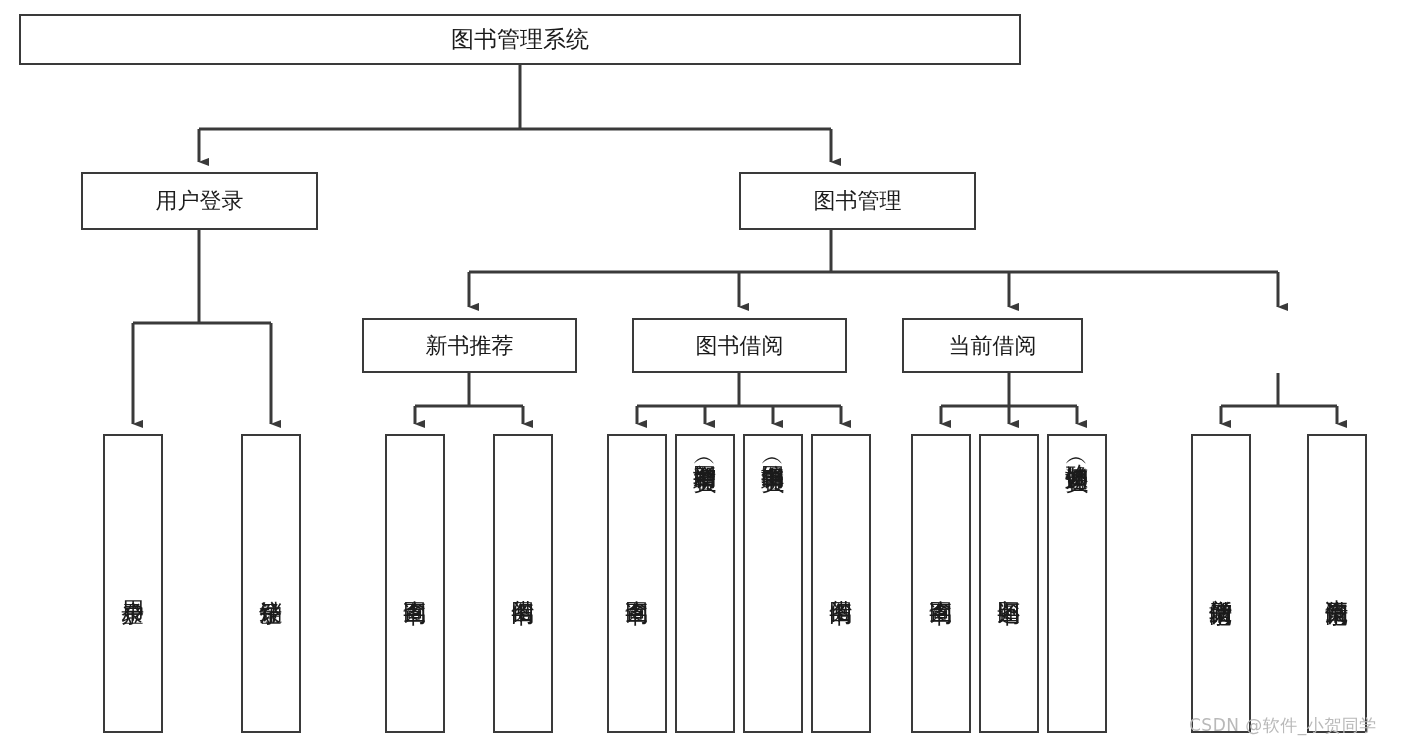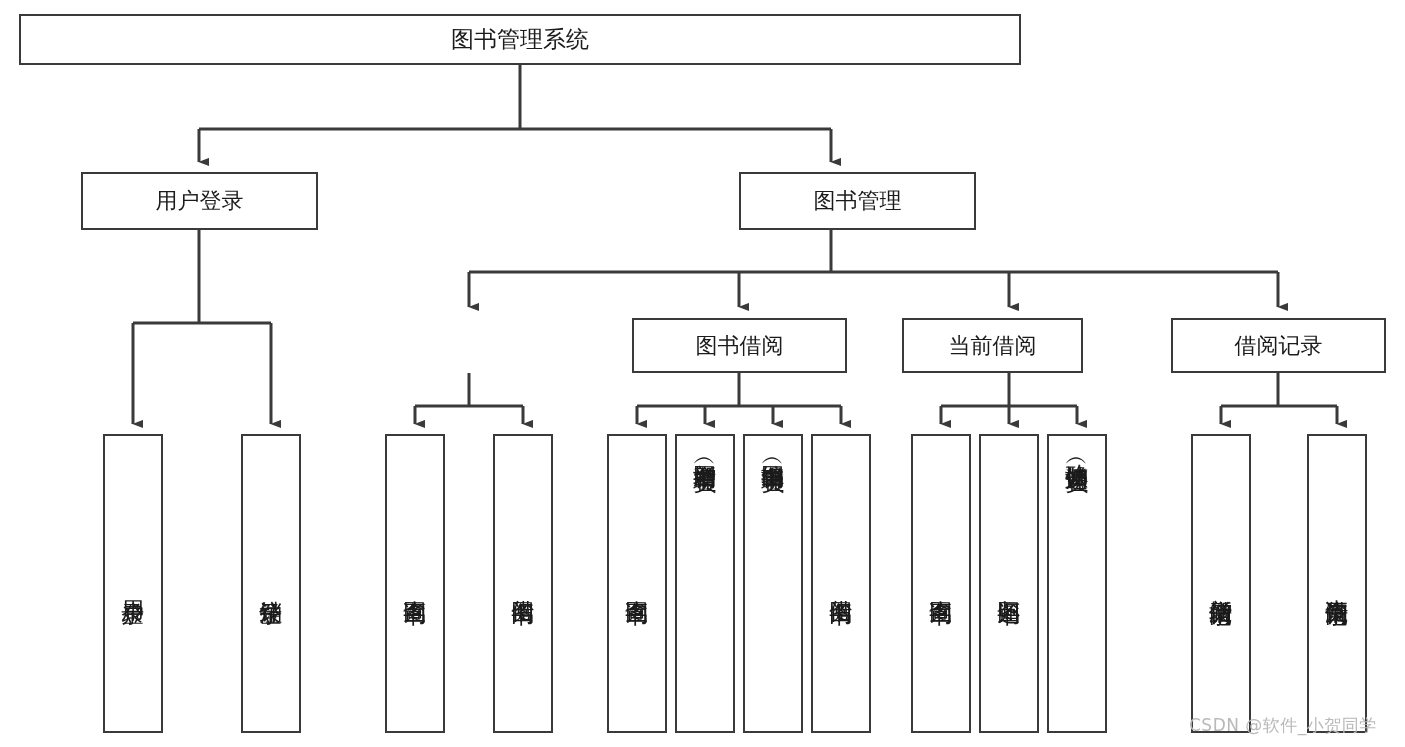--- a/index.html
+++ b/index.html
@@ -135,29 +135,29 @@
     <span class="node-label">图书管理系统</span>
   </div>
 
   <div class="node node-l2" style="left:81px; top:172px; width:237px; height:58px;">
     <span class="node-label">用户登录</span>
   </div>
   <div class="node node-l2" style="left:712px; top:172px; width:237px; height:58px;margin-left:27px;">
     <span class="node-label">图书管理</span>
   </div>
 
+  <div class="node node-l3" style="left:362px; top:318px; width:215px; height:55px;">
+    <span class="node-label">新书推荐</span>
+  </div>
   <div class="node node-l3" style="left:632px; top:318px; width:215px; height:55px;">
     <span class="node-label">图书借阅</span>
   </div>
   <div class="node node-l3" style="left:902px; top:318px; width:181px; height:55px;">
     <span class="node-label">当前借阅</span>
   </div>
-  <div class="node node-l3" style="left:1171px; top:318px; width:215px; height:55px;">
-    <span class="node-label">借阅记录</span>
-  </div>
 
   <div class="node node-leaf leaf-centered" style="left:103px; top:434px; width:60px; height:299px;">
     <span class="node-label">用户登录</span>
   </div>
   <div class="node node-leaf leaf-centered" style="left:241px; top:434px; width:60px; height:299px;">
     <span class="node-label">注销登录</span>
   </div>
 
   <div class="node node-leaf leaf-centered" style="left:385px; top:434px; width:60px; height:299px;">
     <span class="node-label">查询图书</span>

